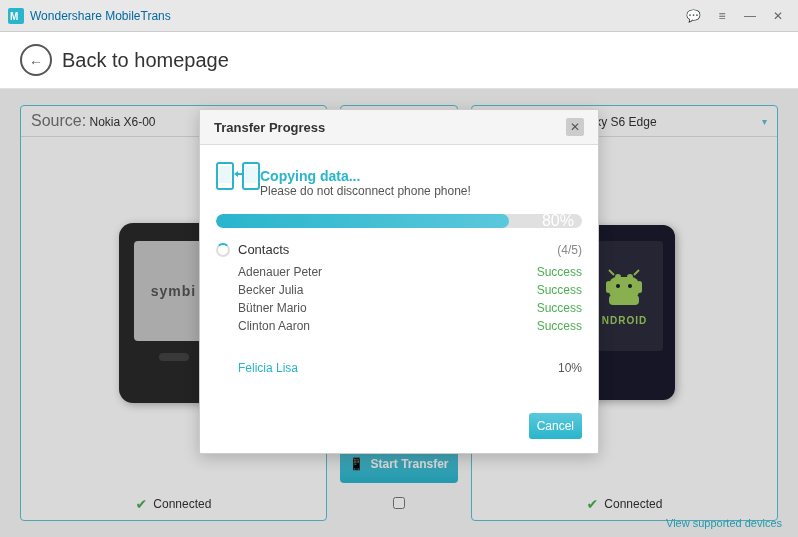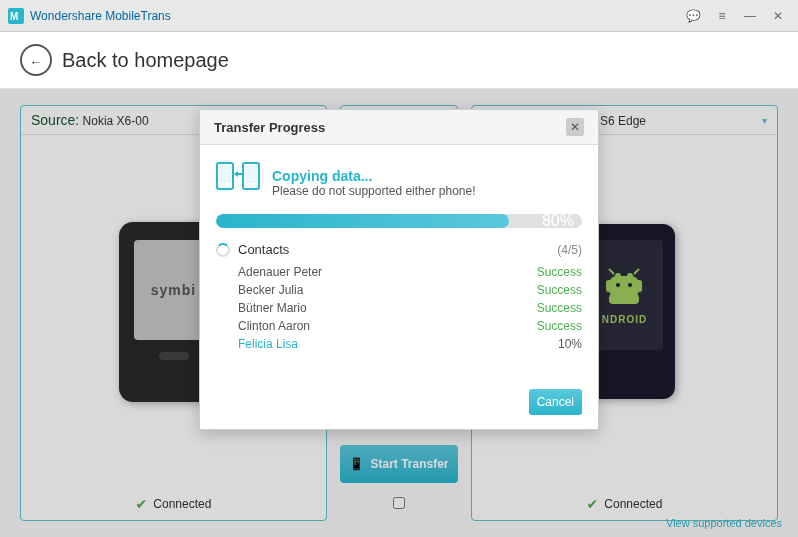--- a/index.html
+++ b/index.html
@@ -120,22 +120,22 @@
       width: 100%;
       padding: 6px 10px;
       display: flex;
       align-items: center;
       justify-content: space-between;
       border-bottom: 1px solid #e0e0e0;
       font-size: 12px;
       color: #333;
     }
     .device-header-label {
-      color: #14532d;
-      font-size: 14px;
+      color: #737373;
+      font-size: 16px;
     }
     .device-header-name {
       color: #333;
       font-weight: 500;
     }
     .dropdown-arrow {
       color: #5bc4d4;
       font-size: 10px;
     }
 
@@ -344,21 +344,20 @@
       color: #555;
     }
     .modal-body {
       padding: 16px;
     }
 
     
     .copy-header {
       display: flex;
       align-items: center;
-      gap: 12px;
       margin-bottom: 10px;
     }
     .copy-icon {
       font-size: 28px;
       color: #29b5cc;
     }
     .copy-text h3 {
       font-size: 14px;
       color: #29b5cc;
       font-weight: 600;
@@ -423,21 +422,21 @@
     .contact-list {
       padding-left: 22px;
     }
     .contact-item {
       display: flex;
       justify-content: space-between;
       font-size: 12px;
       color: #555;
       padding: 2px 0;
     }
-    .contact-item.pending { color: #29b5cc; }
+    .contact-item.pending { color: #29b5cc; margin-top: 24px; }
     .contact-status-success { color: #4caf50; font-size: 12px; }
     .contact-status-progress { color: #555; font-size: 12px; }
 
     
     .modal-footer {
       display: flex;
       justify-content: flex-end;
       padding: 8px 16px 14px;
     }
     .cancel-btn {
@@ -591,21 +590,21 @@
               <svg width="44" height="36" viewBox="0 0 44 36">
                 <rect x="1" y="2" width="16" height="26" rx="2" fill="none" stroke="#29b5cc" stroke-width="2"></rect>
                 <rect x="3" y="5" width="12" height="17" rx="1" fill="#e8f8fb"></rect>
                 <rect x="27" y="2" width="16" height="26" rx="2" fill="none" stroke="#29b5cc" stroke-width="2"></rect>
                 <rect x="29" y="5" width="12" height="17" rx="1" fill="#e8f8fb"></rect>
                 <path d="M18 13 L22 10 L22 12 L26 12 L26 14 L22 14 L22 16 Z" fill="#29b5cc"></path>
               </svg>
             </div>
             <div class="copy-text">
               <h3>Copying data...</h3>
-              <p>Please do not supported either phone!</p>
+              <p>Please do not disconnect phone phone!</p>
             </div>
           </div>
 
           <div class="progress-container">
             <div class="progress-fill" style="width:80%"></div>
             <span class="progress-label">80%</span>
           </div>
 
           <div class="contact-section">
             <div class="contact-header-row">

